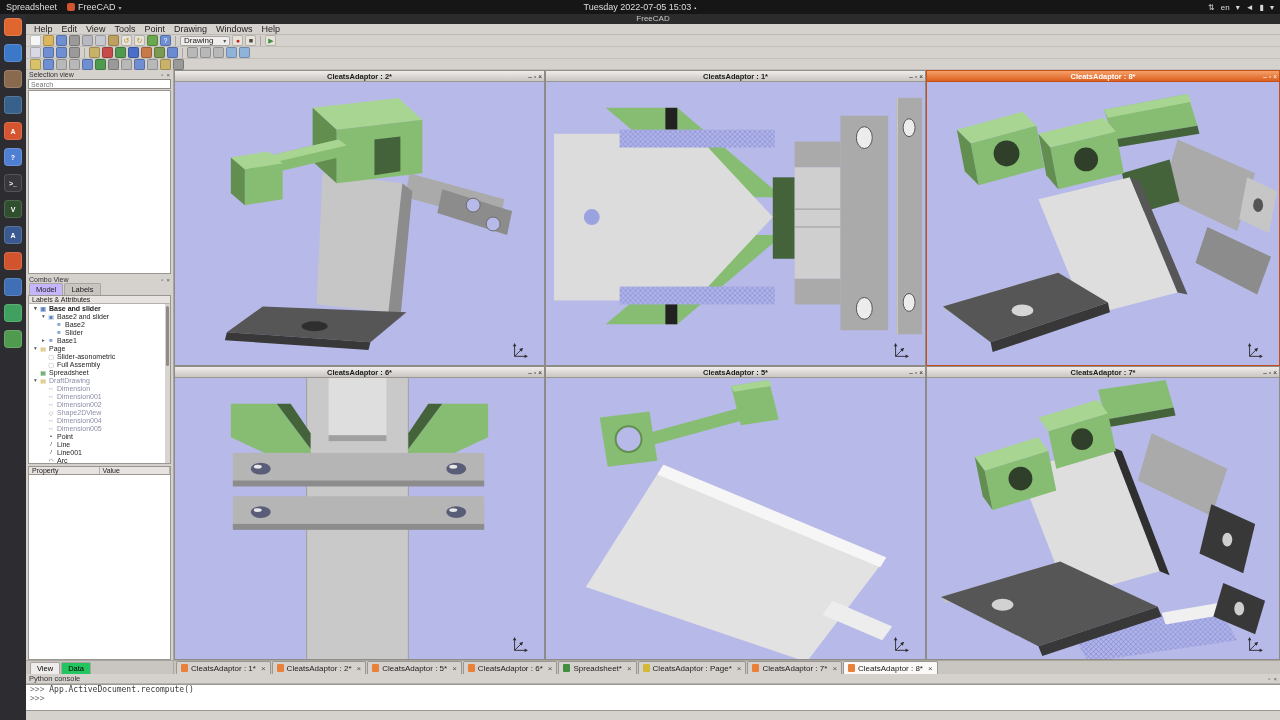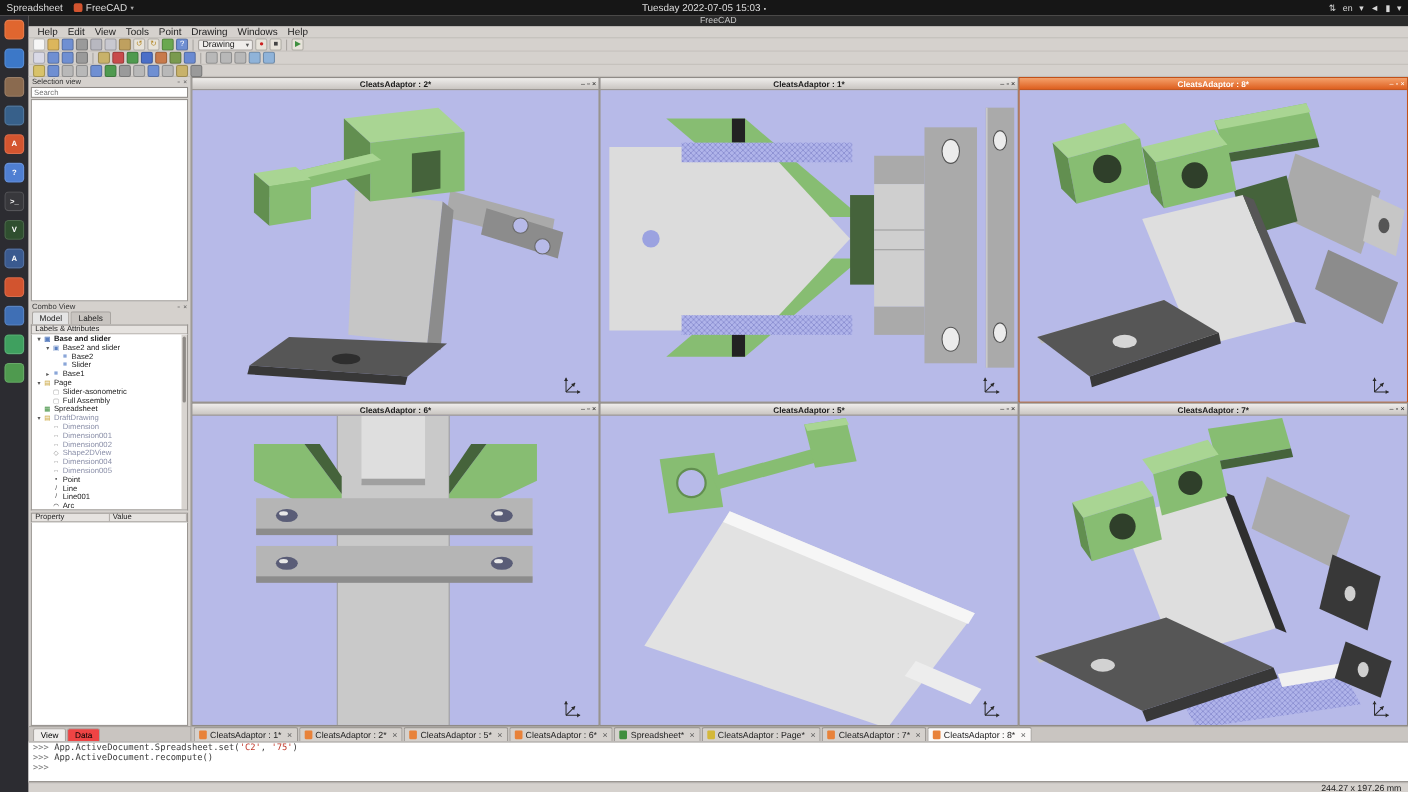--- a/index.html
+++ b/index.html
@@ -40,21 +40,21 @@
 
   
   .dock { width:164px; background:#d5d1cd; border-right:1px solid #a9a5a1; display:flex; flex-direction:column; font-size:7px; color:#222; }
   .panel-h { height:9px; display:flex; align-items:center; padding:0 3px; font-size:7px; color:#333; }
   .panel-btns { margin-left:auto; display:flex; gap:3px; color:#555; font-size:6px; }
   .search { height:10px; margin:0 2px 1px 2px; border:1px solid #8f8b87; background:#fff; font-size:7px; padding:0 2px; font-family:"Liberation Sans",sans-serif; }
   .white-box { background:#fff; border:1px solid #9a9692; margin:0 2px; }
   .sel-list { height:184px; }
   .cv-tabs { height:11px; display:flex; align-items:flex-end; padding-left:3px; gap:1px; }
   .cv-tab { border:1px solid #a9a5a1; border-bottom:none; background:#c8c4c0; padding:1px 6px; font-size:7.5px; border-radius:2px 2px 0 0; }
-  .cv-tab.active { background:#e5e5e5; }
+  .cv-tab.active { background:#c4b5fd; }
   .tree-h { height:9px; background:#e6e3e0; border:1px solid #9a9692; border-bottom:1px solid #b5b1ad; margin:0 2px; display:flex; align-items:center; padding:0 3px; }
   .tree { height:160px; background:#fff; border:1px solid #9a9692; border-top:none; margin:0 2px; position:relative; overflow:hidden; }
   .tree-row { height:8px; display:flex; align-items:center; white-space:nowrap; }
   .tree-row.sel { font-weight:bold; }
   .tree-row.dim .tl { color:#8a8fa8; }
   .tw { width:7px; font-size:5.5px; color:#555; text-align:center; }
   .ti { width:8px; font-size:6px; text-align:center; }
   .tl { margin-left:2px; font-size:7px; }
   .tree-scroll { position:absolute; right:0; top:0; bottom:0; width:5px; background:#d8d4d0; }
   .tree-thumb { position:absolute; top:2px; left:1px; width:3px; height:60px; background:#8f8b87; border-radius:2px; }
@@ -73,21 +73,21 @@
   .vp { flex:1; position:relative; background:#b7bae8; overflow:hidden; }
   .vp svg.scene { position:absolute; inset:0; width:100%; height:100%; }
   .axis { position:absolute; right:12px; bottom:5px; width:22px; height:22px; }
 
   .gl{fill:#a9d593}.gm{fill:#87bd72}.gd{fill:#628f50}.gx{fill:#45633b}
   .s1{fill:#dedede}.s2{fill:#c6c6c6}.s3{fill:#aaaaaa}.s4{fill:#8c8c8c}.s5{fill:#565656}.s6{fill:#383838}
 
   
   .bottom-row { height:14px; background:#c9c5c1; border-top:1px solid #a9a5a1; display:flex; }
   .vd-area { width:148px; display:flex; align-items:flex-end; padding-left:4px; gap:1px; border-right:1px solid #a9a5a1; }
-  .vd-tab { border:1px solid #a9a5a1; border-bottom:none; background:#ef4444; font-size:7.5px; padding:1px 6px; border-radius:2px 2px 0 0; }
+  .vd-tab { border:1px solid #a9a5a1; border-bottom:none; background:#22c55e; font-size:7.5px; padding:1px 6px; border-radius:2px 2px 0 0; }
   .vd-tab.active { background:#efedeb; }
   .doc-tabs { display:flex; align-items:flex-end; padding-left:2px; gap:1px; }
   .doc-tab { display:inline-flex; align-items:center; gap:3px; border:1px solid #9a9692; border-bottom:none; background:#d5d1cd; height:13px; padding:0 4px; font-size:8px; border-radius:2px 2px 0 0; color:#222; }
   .doc-tab.active { background:#faf9f8; }
   .dt-ic { width:7px; height:8px; border-radius:1px; display:inline-block; }
   .dt-close { color:#555; font-size:8px; margin-left:2px; }
 
   
   .pycon { height:37px; display:flex; flex-direction:column; background:#d5d1cd; }
   .pycon-h { height:10px; display:flex; align-items:center; font-size:7.5px; padding:0 3px; color:#333; border-bottom:1px solid #b5b1ad; }
@@ -675,24 +675,27 @@
           </span>
           <span class="doc-tab active">
             <span class="dt-ic" style="background: rgb(232, 130, 58);"></span>
             <span class="dt-label">CleatsAdaptor : 8*</span>
             <span class="dt-close">×</span>
           </span>
         </div>
     </div>
 
     <div class="pycon">
+      <div class="pycon-h">
+        <span>Python console</span>
+        <span class="panel-btns">
+          <span>▫</span>
+          <span>×</span>
+        </span>
+      </div>
       <div class="pycon-body">
-          <div class="py-line"><span class="py-prompt">&gt;&gt;&gt; </span><span class="py-code">App.ActiveDocument.Spreadsheet.set(</span><span class="py-str">'C2'</span><span class="py-code">, </span><span class="py-str">'75'</span><span class="py-code">)</span></div>
           <div class="py-line"><span class="py-prompt">&gt;&gt;&gt; </span><span class="py-code">App.ActiveDocument.recompute()</span></div>
           <div class="py-line"><span class="py-prompt">&gt;&gt;&gt; </span></div>
         </div>
     </div>
 
-    <div class="status-bar">
-      <span class="sb-dims">244.27 x 197.26 mm</span>
-    </div>
   </div>
 </div>
 
 </body></html>

